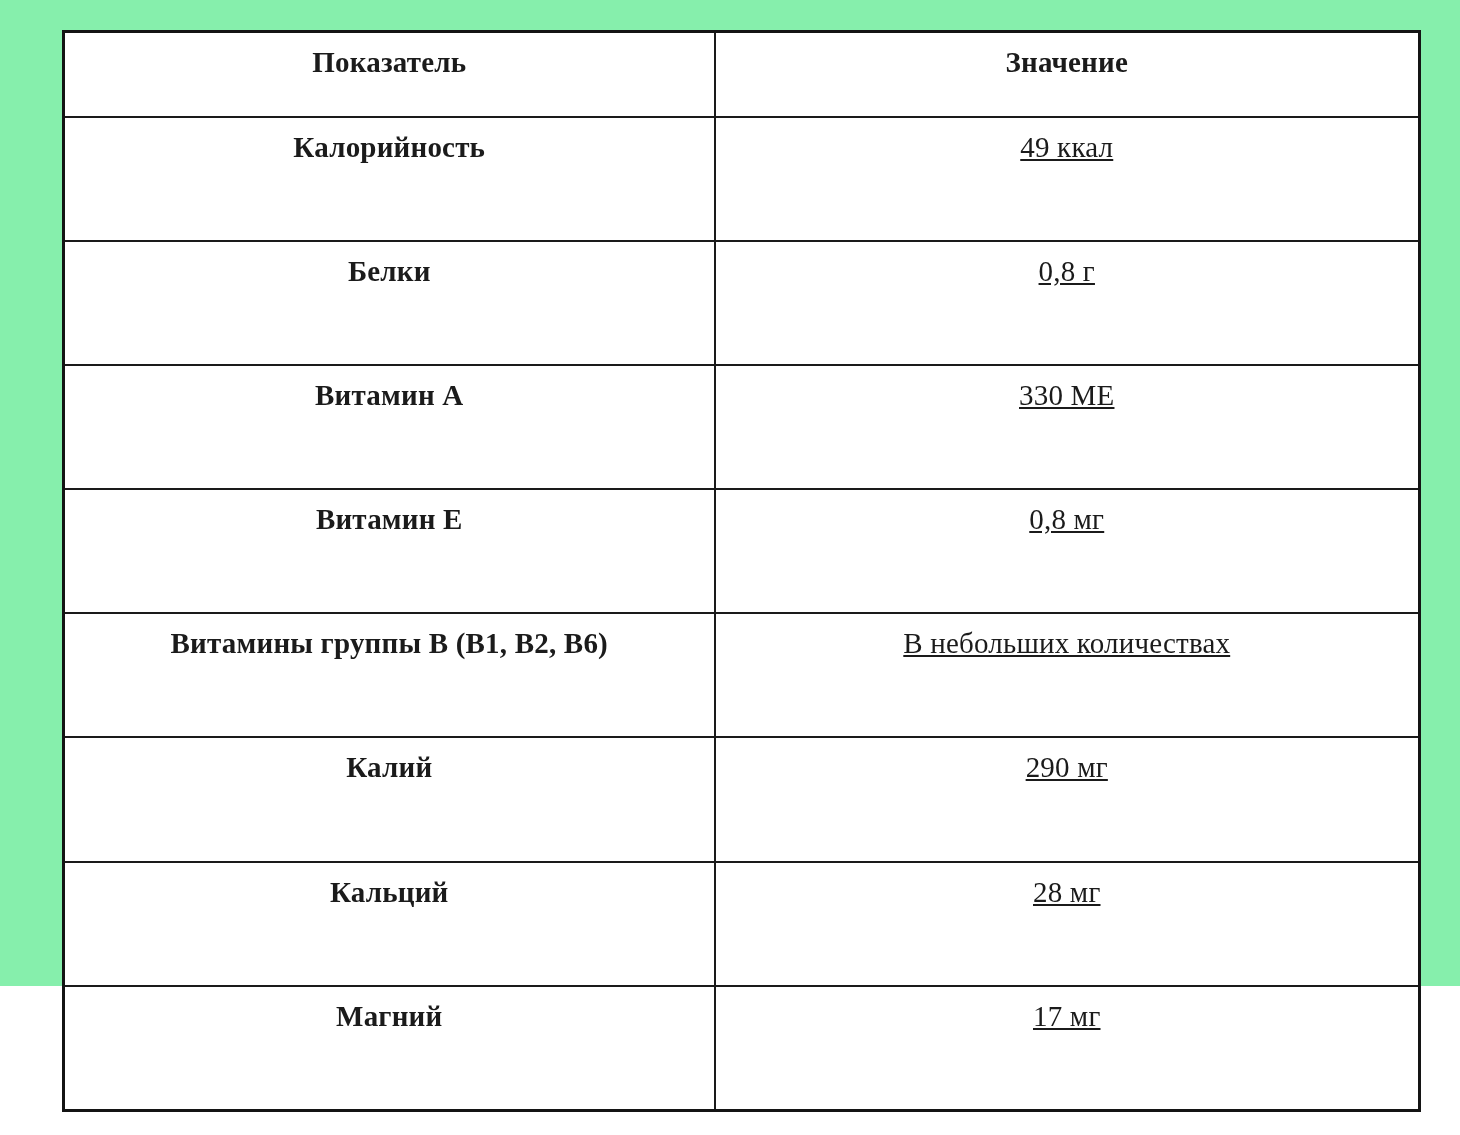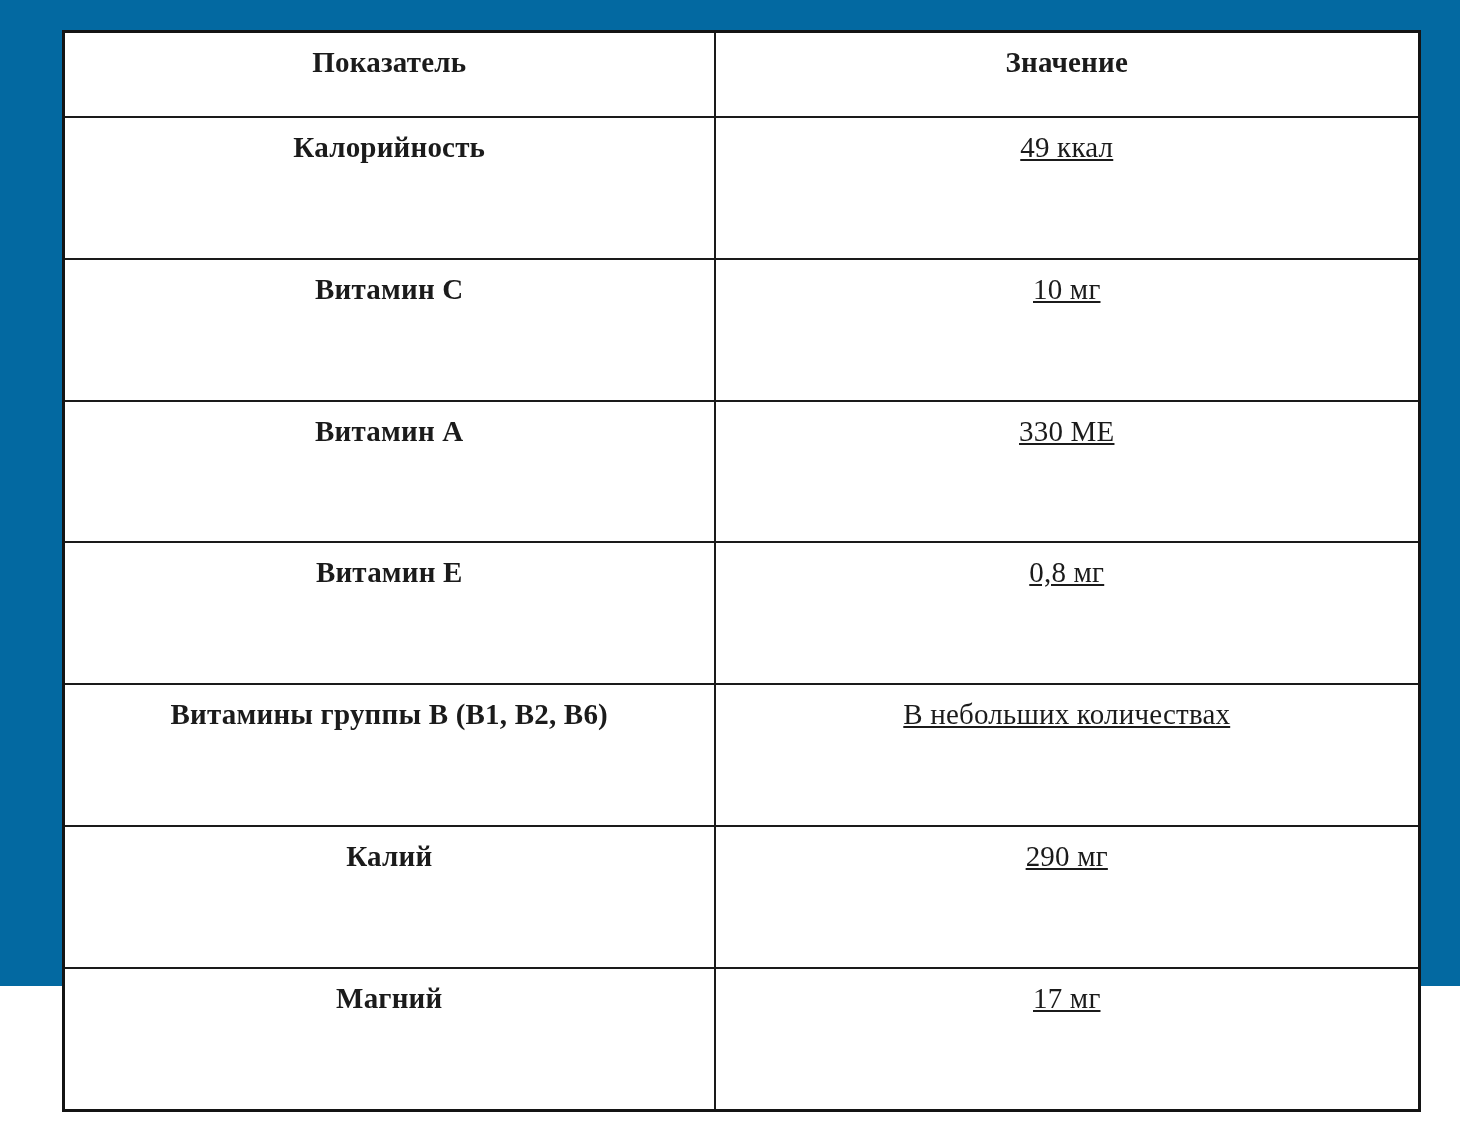--- a/index.html
+++ b/index.html
@@ -8,21 +8,21 @@
     background: #ffffff;
     width: 1460px;
     height: 1135px;
     overflow: hidden;
     font-family: "Liberation Serif", "DejaVu Serif", serif;
   }
   .page {
     position: relative;
     width: 1460px;
     height: 986px;
-    background: #0369a1;
+    background: #86efac;
   }
   table.nutrition {
     position: absolute;
     left: 62px;
     top: 30px;
     width: 1356px;
     height: 1082px;
     border-collapse: collapse;
     table-layout: fixed;
     border: 3px solid #141414;
@@ -69,38 +69,42 @@
         <th>Показатель</th>
         <th>Значение</th>
       </tr>
     </thead>
     <tbody id="table-body">
         <tr>
           <td class="ind">Калорийность</td>
           <td class="val">49 ккал</td>
         </tr>
         <tr>
-          <td class="ind">Витамин C</td>
-          <td class="val">10 мг</td>
+          <td class="ind">Белки</td>
+          <td class="val">0,8 г</td>
         </tr>
         <tr>
           <td class="ind">Витамин A</td>
           <td class="val">330 МЕ</td>
         </tr>
         <tr>
           <td class="ind">Витамин E</td>
           <td class="val">0,8 мг</td>
         </tr>
         <tr>
           <td class="ind">Витамины группы B (B1, B2, B6)</td>
           <td class="val">В небольших количествах</td>
         </tr>
         <tr>
           <td class="ind">Калий</td>
           <td class="val">290 мг</td>
         </tr>
         <tr>
+          <td class="ind">Кальций</td>
+          <td class="val">28 мг</td>
+        </tr>
+        <tr>
           <td class="ind">Магний</td>
           <td class="val">17 мг</td>
         </tr>
       </tbody>
   </table>
 </div>
 
 </body></html>

